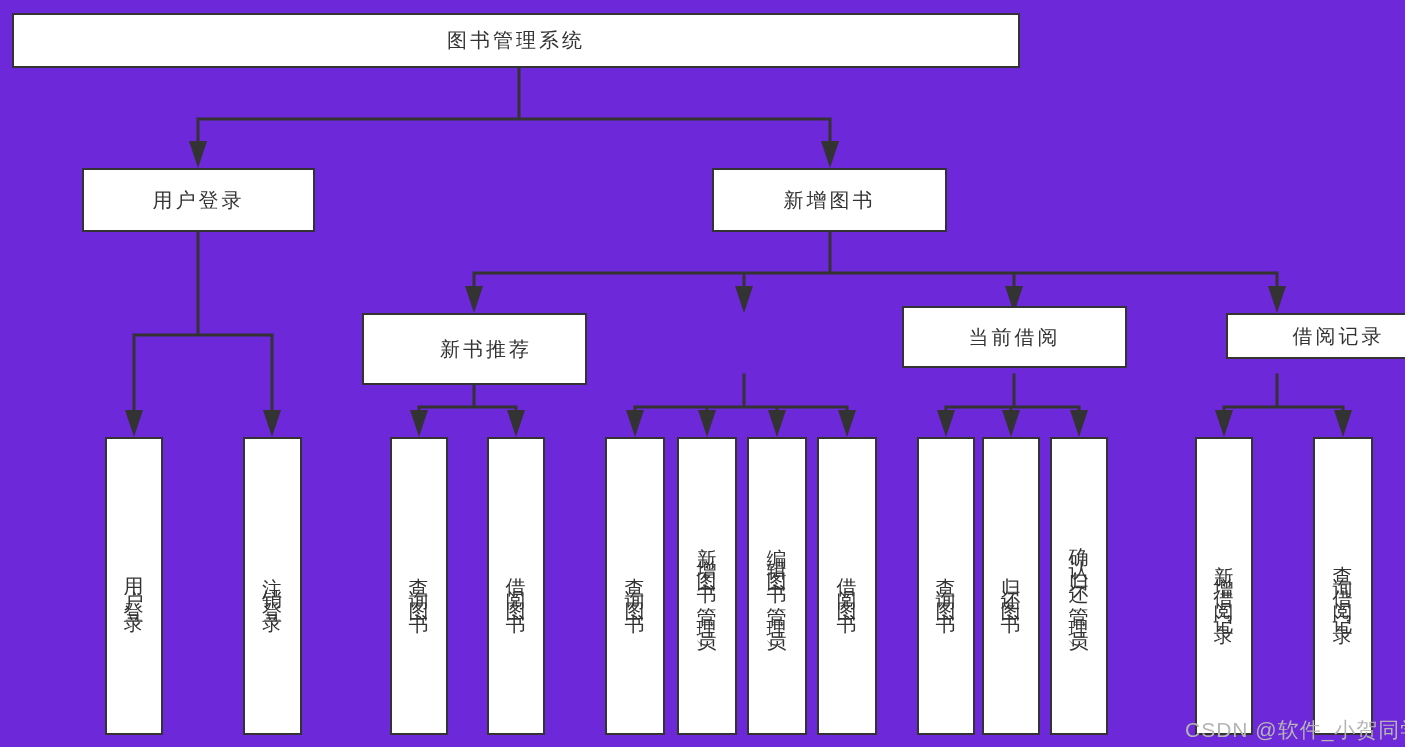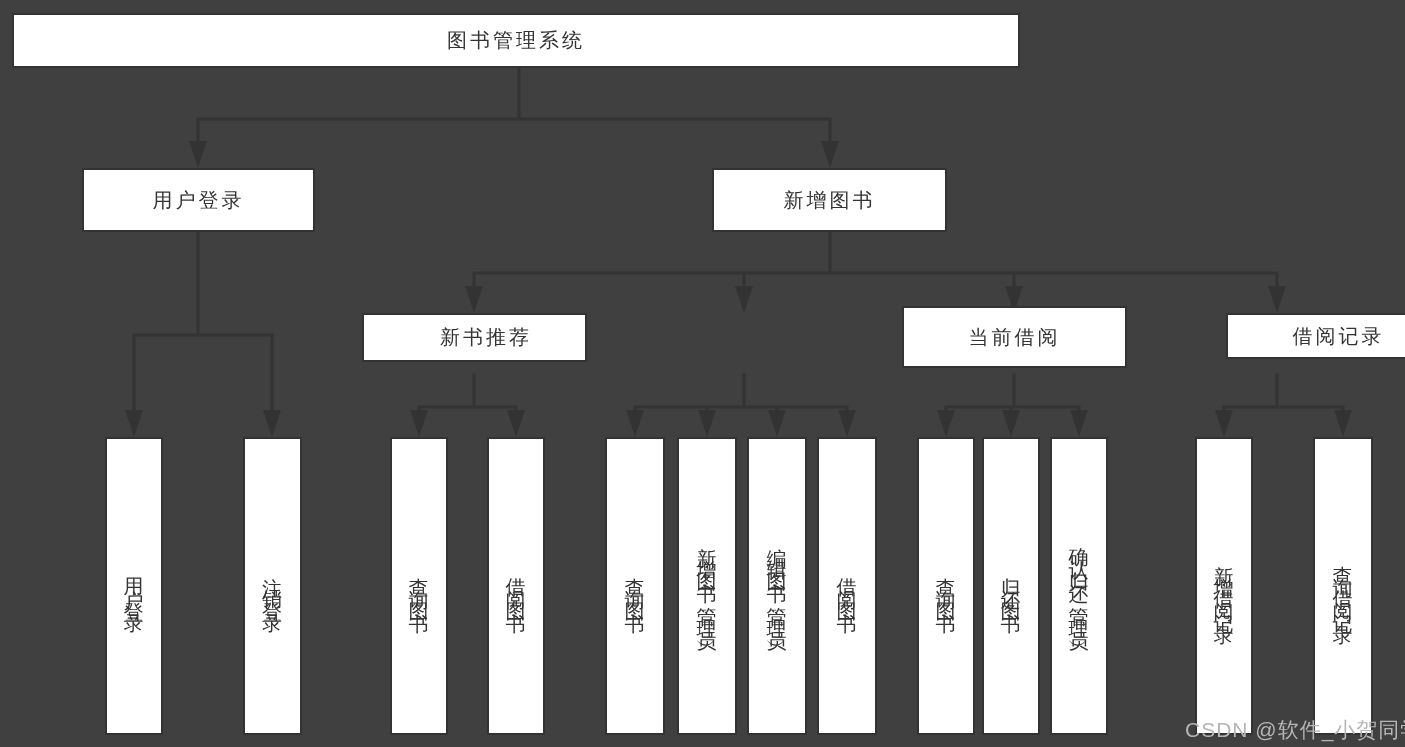--- a/index.html
+++ b/index.html
@@ -1,19 +1,19 @@
 <!DOCTYPE html>
 <html><head>
 <meta charset="utf-8">
 <style>
   html,body{margin:0;padding:0;background:#ffffff;}
   .stage{
     position:relative;
     width:1405px;height:747px;
-    background:#404040;
+    background:#6d28d9;
     font-family:"Liberation Sans",sans-serif;
     color:#333333;
     overflow:hidden;
   }
   .box{
     position:absolute;
     box-sizing:border-box;
     background:#ffffff;
     border:2px solid #333333;
     display:flex;
@@ -100,21 +100,21 @@
       <polygon points="1215,410 1233,410 1224,437"></polygon>
       <polygon points="1334,410 1352,410 1343,437"></polygon>
     </g>
   </svg>
 
   <div class="box h" style="left:12px;top:13px;width:1008px;height:55px;">图书管理系统</div>
 
   <div class="box h" style="left:82px;top:168px;width:233px;height:64px;">用户登录</div>
   <div class="box h" style="left:712px;top:168px;width:235px;height:64px;">新增图书</div>
 
-  <div class="box h" style="left:362px;top:313px;width:225px;height:49px;padding-left:23px;">新书推荐</div>
+  <div class="box h" style="left:362px;top:313px;width:225px;height:72px;padding-left:23px;">新书推荐</div>
   <div class="box h" style="left:902px;top:306px;width:225px;height:62px;">当前借阅</div>
   <div class="box h" style="left:1226px;top:313px;width:225px;height:46px;">借阅记录</div>
 
   <div class="box v" style="left:105px;top:437px;width:58px;height:298px;">用户登录</div>
   <div class="box v" style="left:243px;top:437px;width:59px;height:298px;">注销登录</div>
 
   <div class="box v" style="left:390px;top:437px;width:58px;height:298px;">查询图书</div>
   <div class="box v" style="left:487px;top:437px;width:58px;height:298px;">借阅图书</div>
 
   <div class="box v" style="left:605px;top:437px;width:60px;height:298px;">查询图书</div>

